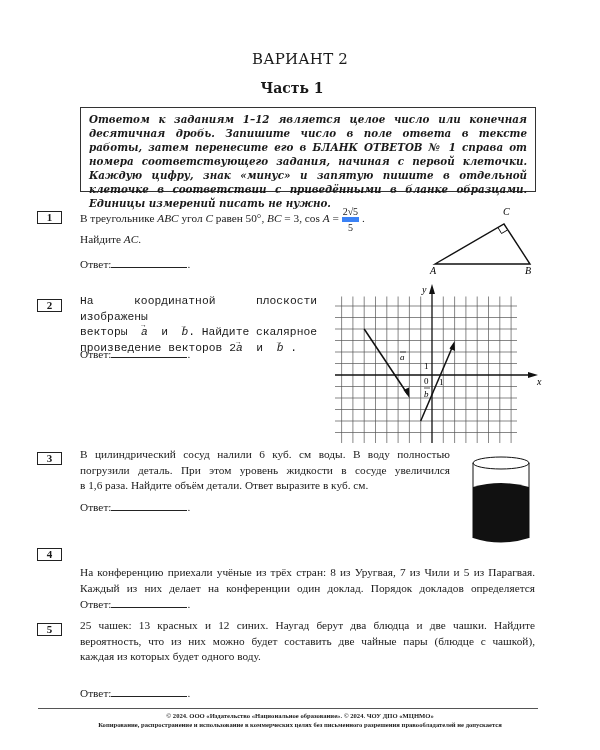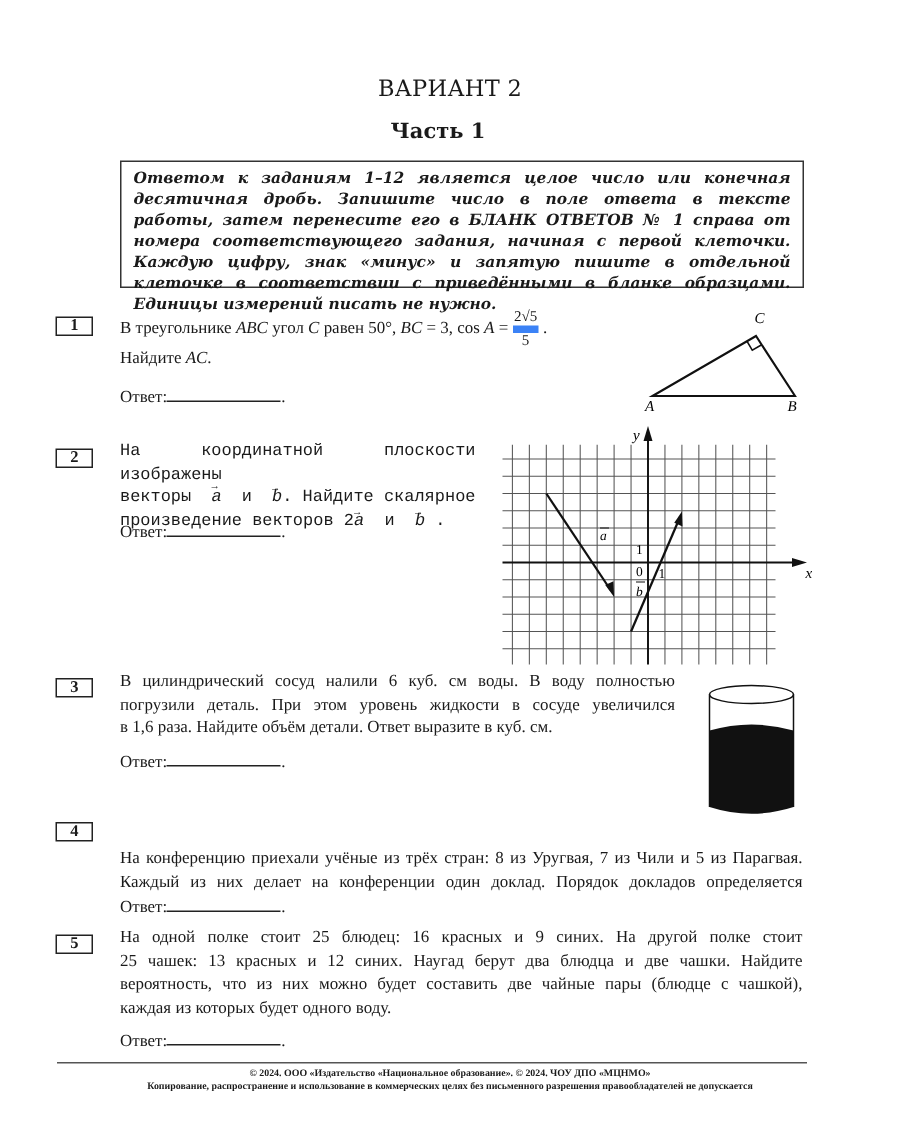--- a/index.html
+++ b/index.html
@@ -145,21 +145,20 @@
 <div class="abs txt" style="left:80px; top:543px; width:455px;margin-top:22px;">
   <div class="just">На конференцию приехали учёные из трёх стран: 8 из Уругвая, 7 из Чили и 5 из Парагвая.</div>
   <div class="just">Каждый из них делает на конференции один доклад. Порядок докладов определяется</div>
 </div>
 <div class="abs answer" style="left:80px; top:597px;">
   <span>Ответ:</span><span class="line"></span><span>.</span>
 </div>
 
 <div class="abs num" style="left:37px; top:623px;">5</div>
 <div class="abs txt" style="left:80px; top:618px; width:455px;">
-  <div class="just">На одной полке стоит 25 блюдец: 16 красных и 9 синих. На другой полке стоит</div>
   <div class="just">25 чашек: 13 красных и 12 синих. Наугад берут два блюдца и две чашки. Найдите</div>
   <div class="just">вероятность, что из них можно будет составить две чайные пары (блюдце с чашкой),</div>
   <div>каждая из которых будет одного воду.</div>
 </div>
 <div class="abs answer" style="left:80px; top:686px;">
   <span>Ответ:</span><span class="line"></span><span>.</span>
 </div>
 
 <div class="abs footer-rule"></div>
 <div class="abs footer">

